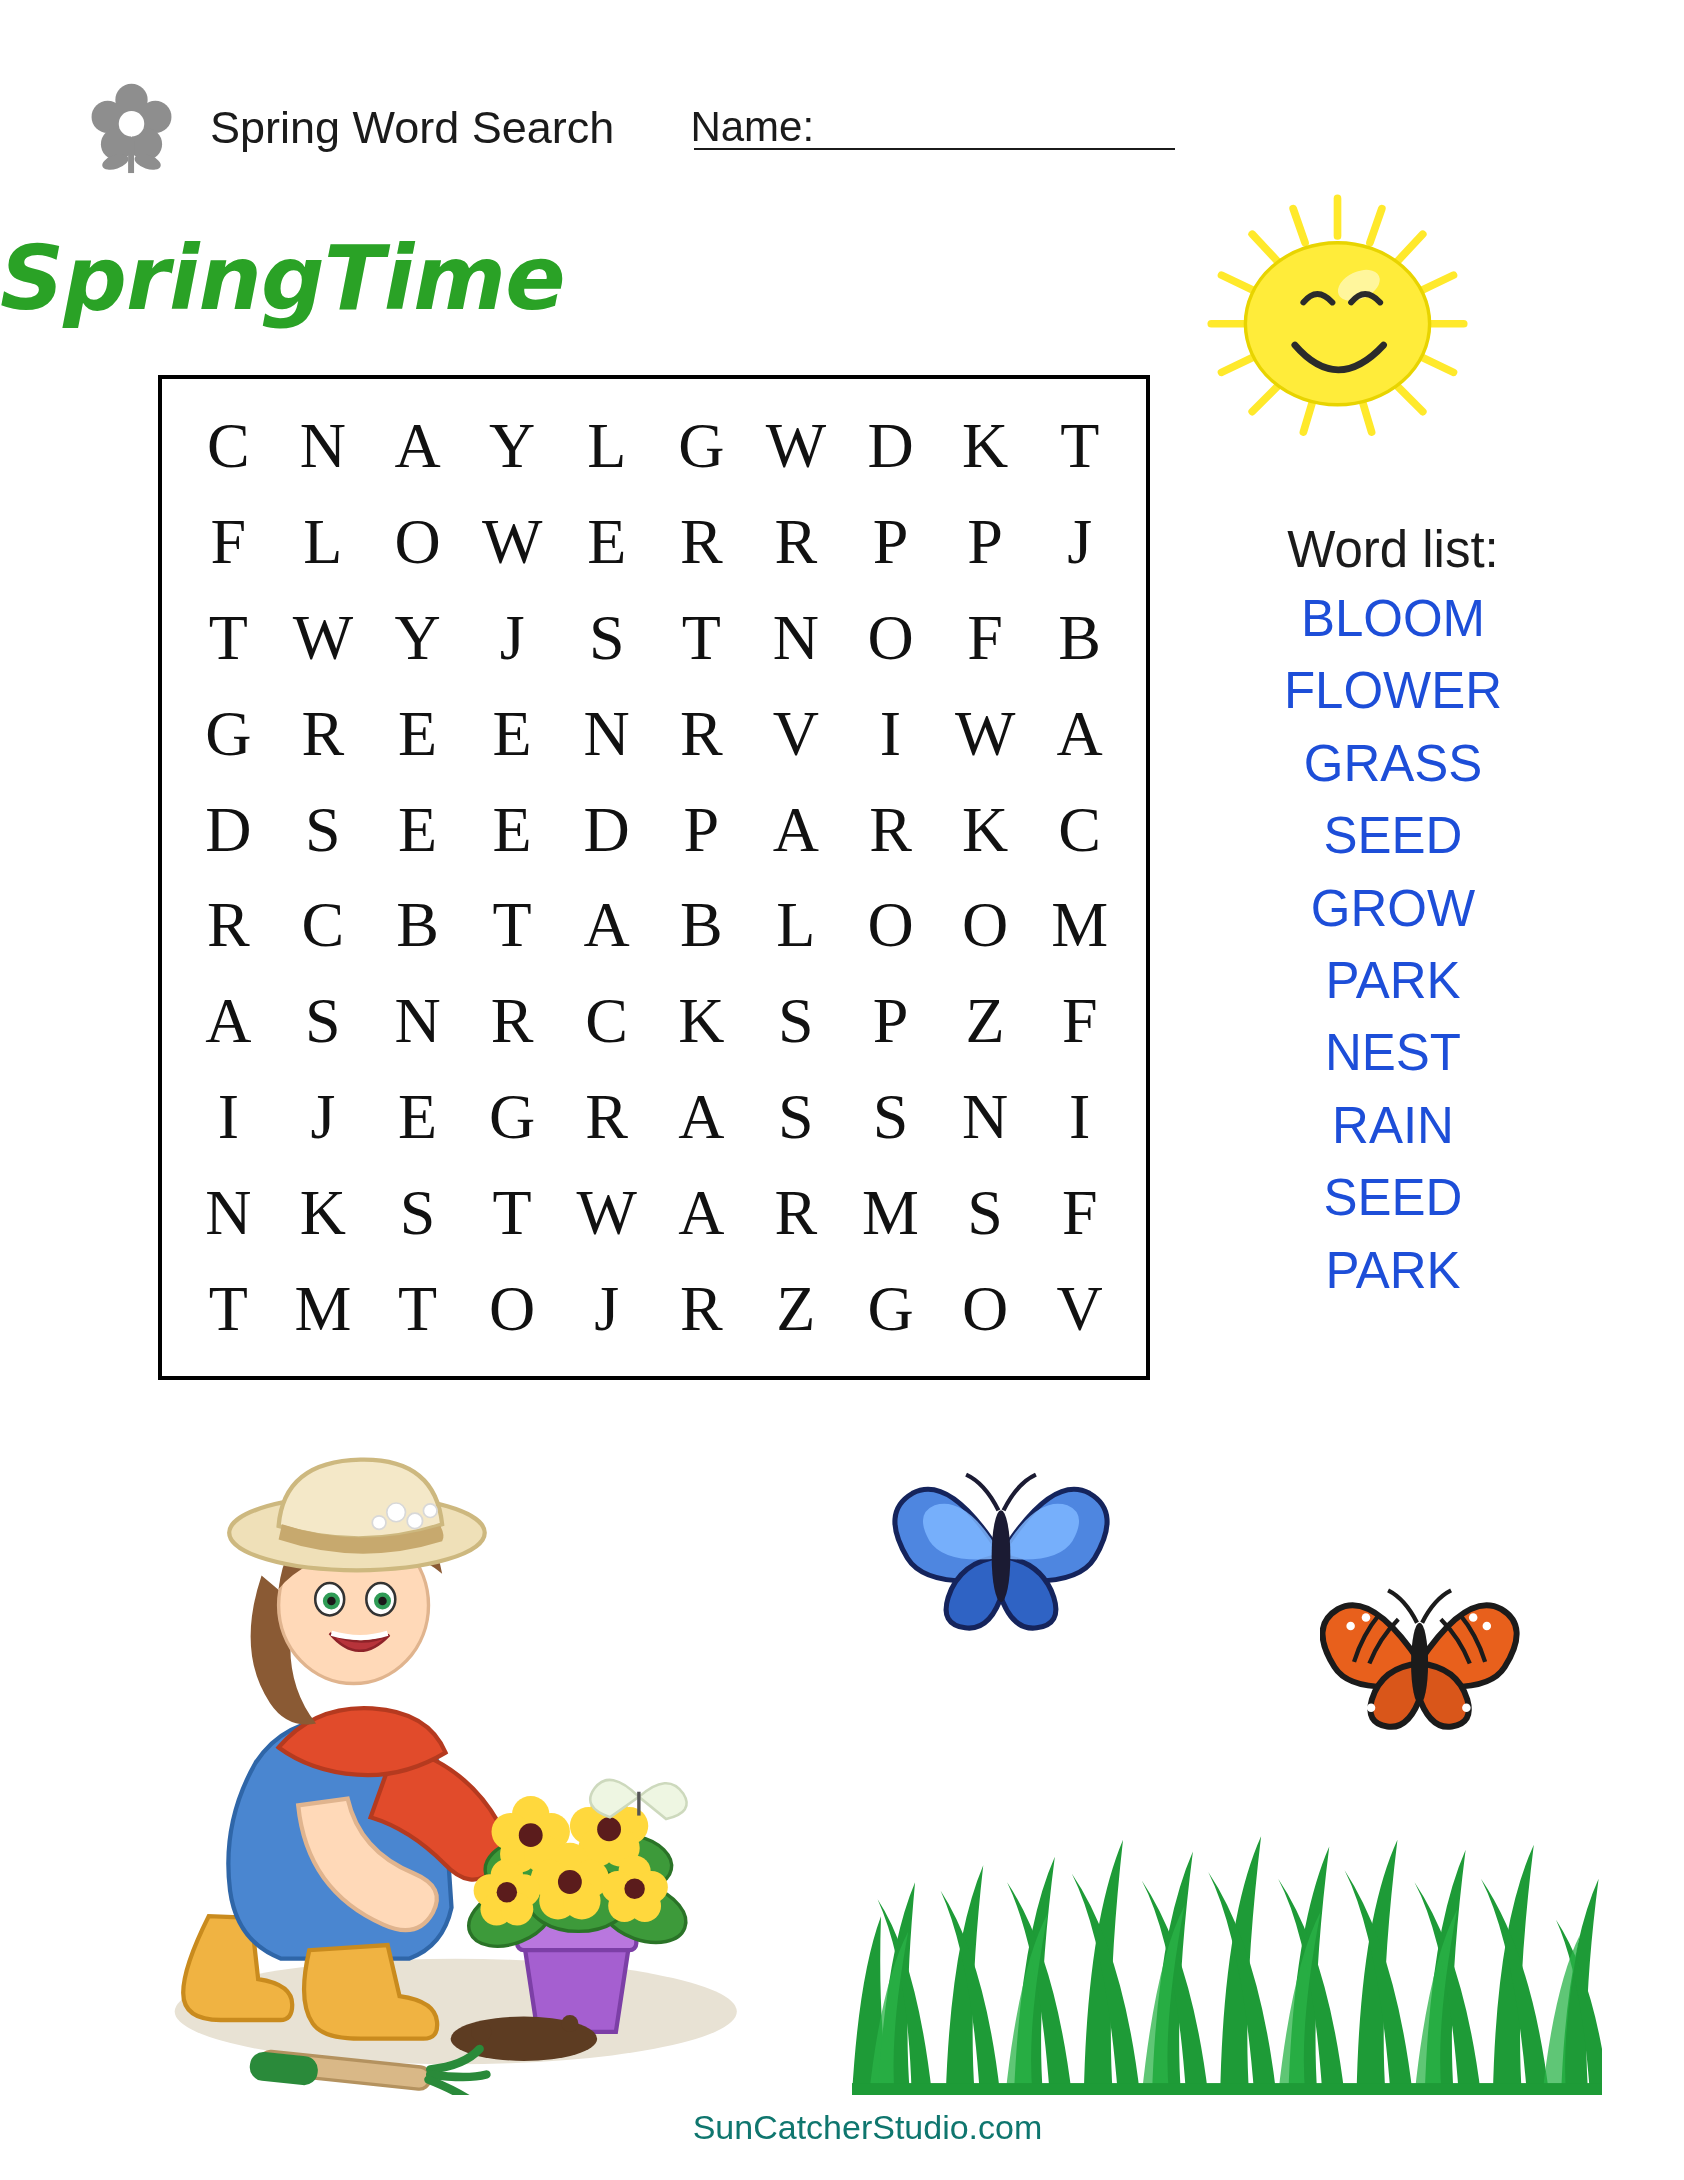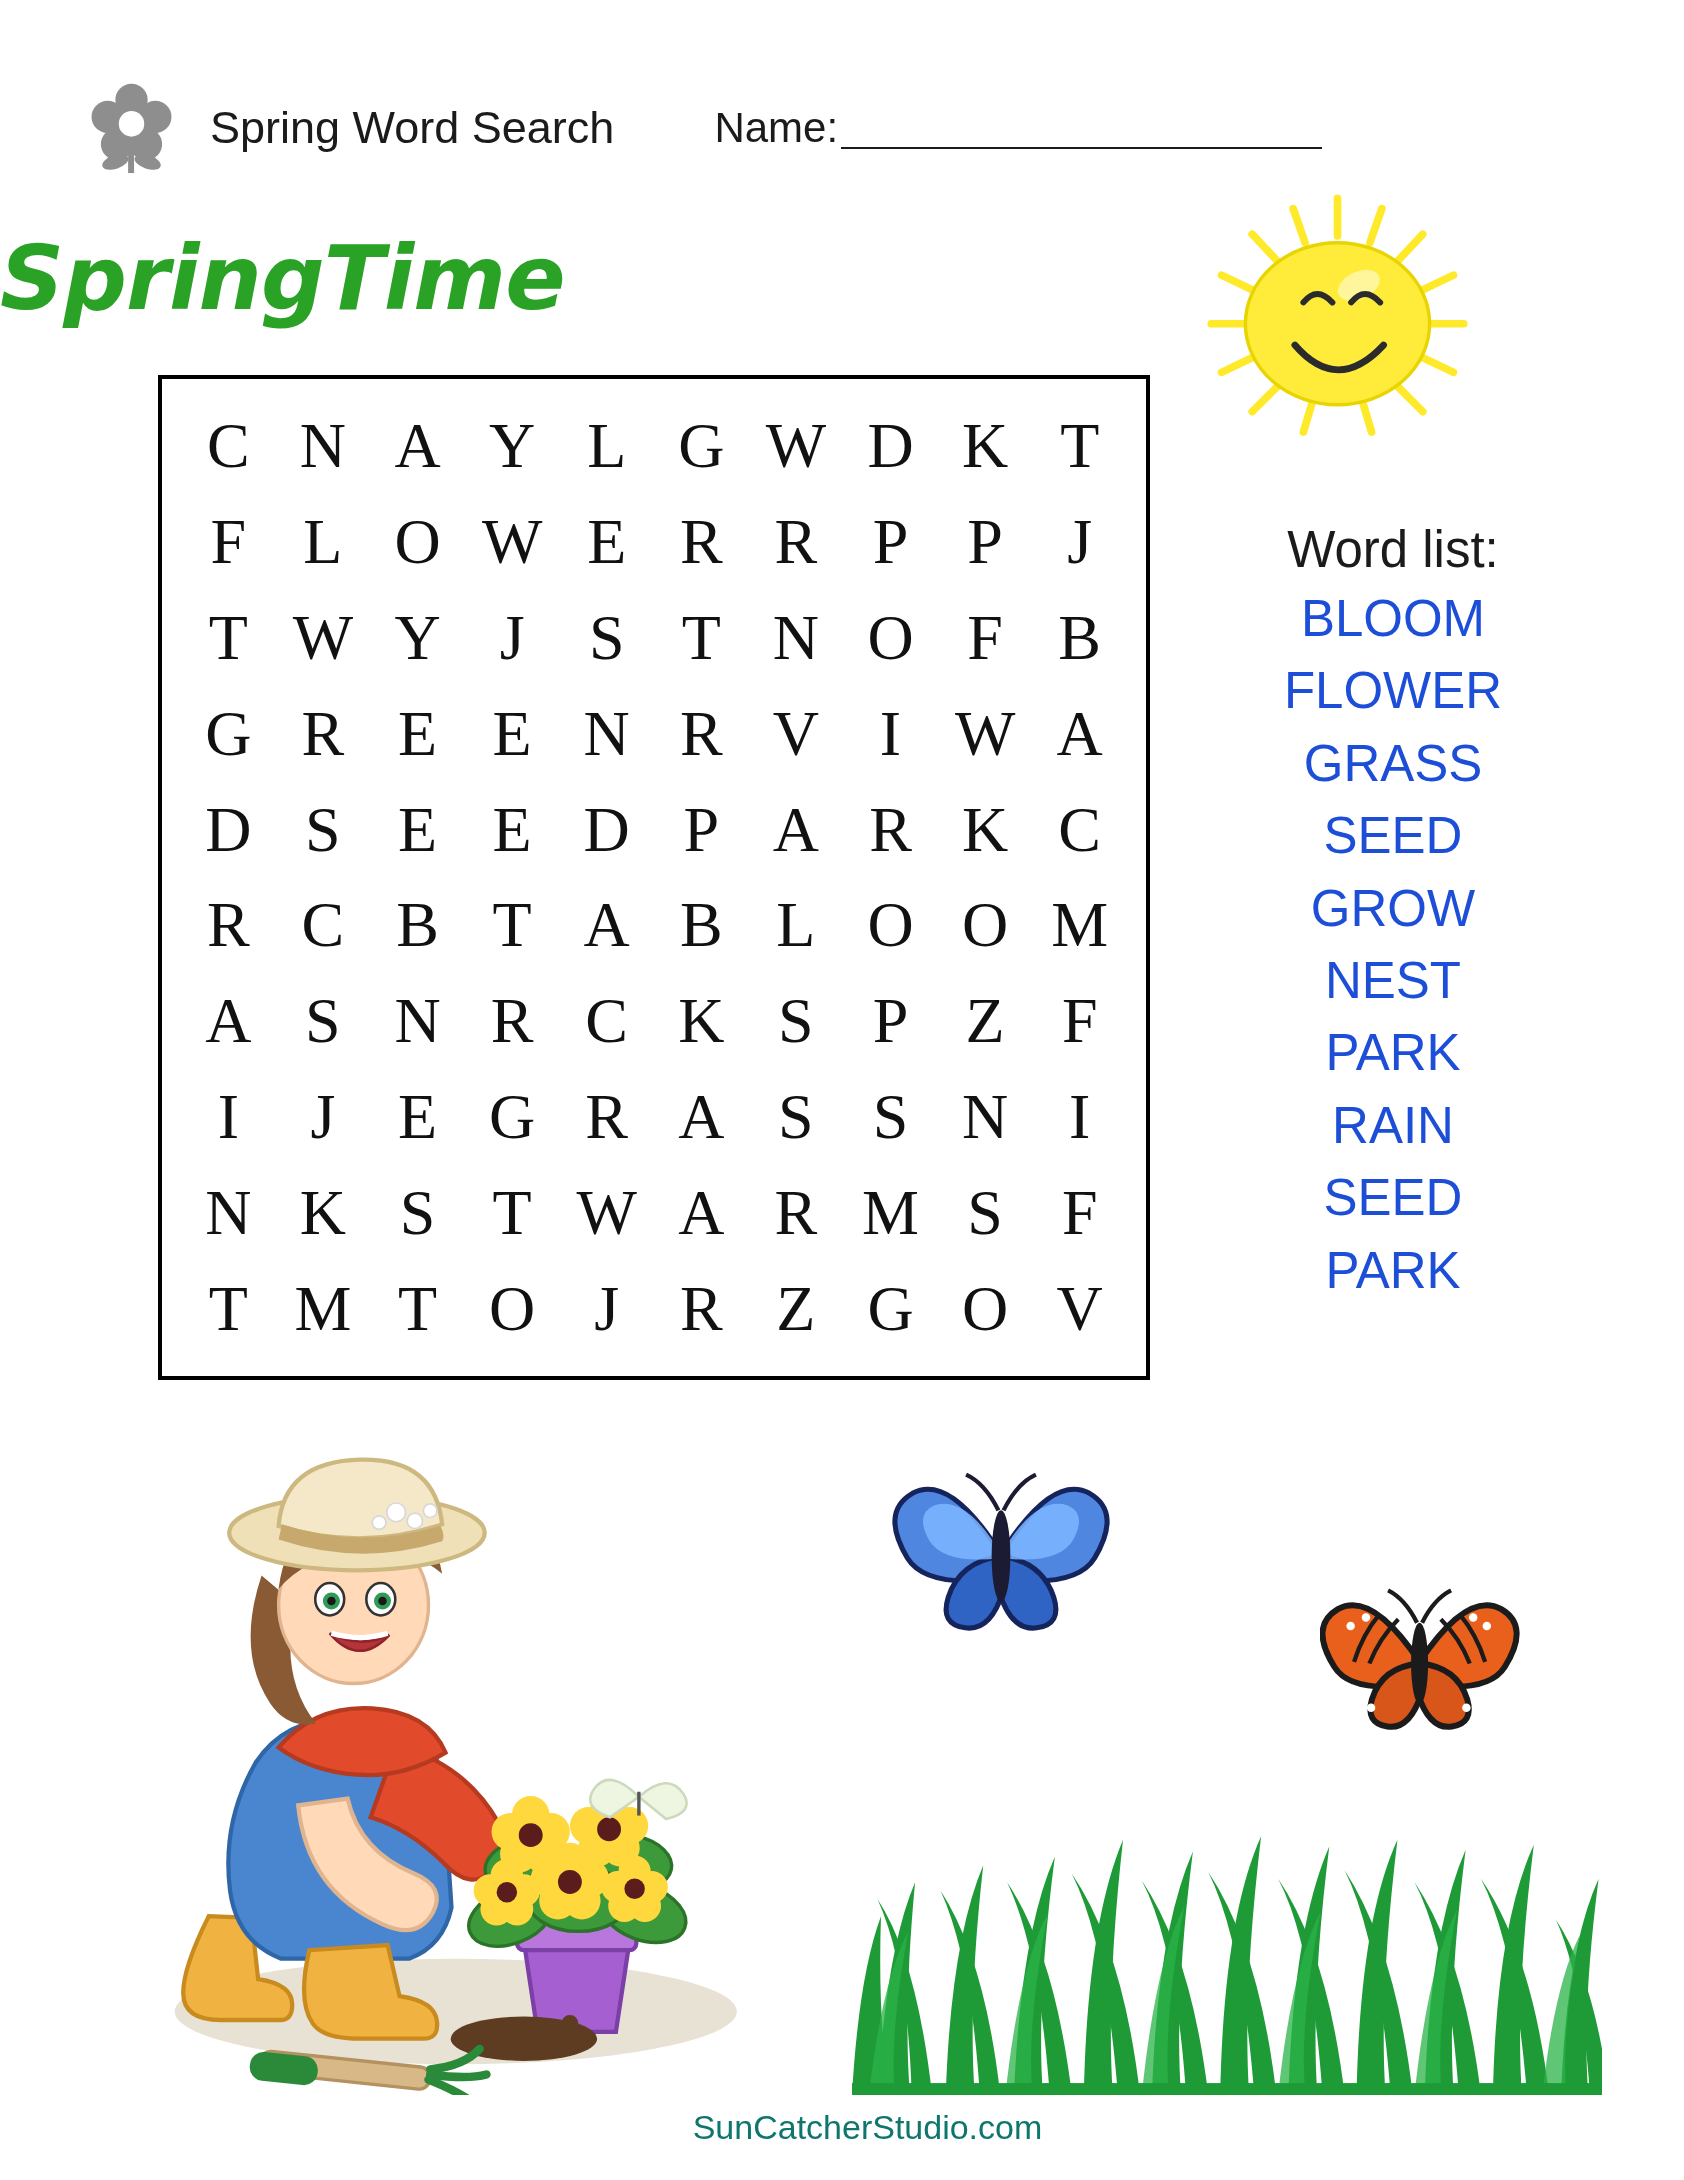--- a/index.html
+++ b/index.html
@@ -31,23 +31,24 @@
     flex: 0 0 auto;
   }
   .header-title {
     font-size: 45px;
     color: #1b1b1b;
     margin-left: 36px;
     white-space: nowrap;
     font-family: "Liberation Sans", sans-serif;
   }
   .name-block {
-    margin-left: 100px;
+    margin-left: 76px;
     display: flex;
-    align-items: flex-end;
+    align-items: flex-start;
+    flex-direction: column;
   }
   .name-label {
     font-size: 42px;
     color: #1b1b1b;
   }
   .name-line {
     width: 481px;
     border-bottom: 2.6px solid #1b1b1b;
     height: 0.9px;
     margin-left: 3.4px;
@@ -330,22 +331,22 @@
 </div>
 
 <div class="wordlist">
   <div class="wordlist-title">Word list:</div>
   <div id="wordlist-items">
       <div class="wordlist-item">BLOOM</div>
       <div class="wordlist-item">FLOWER</div>
       <div class="wordlist-item">GRASS</div>
       <div class="wordlist-item">SEED</div>
       <div class="wordlist-item">GROW</div>
+      <div class="wordlist-item">PARK</div>
       <div class="wordlist-item">NEST</div>
-      <div class="wordlist-item">PARK</div>
       <div class="wordlist-item">RAIN</div>
       <div class="wordlist-item">SEED</div>
       <div class="wordlist-item">PARK</div>
     </div>
 </div>
 
 <div class="girl-art">
   <svg viewBox="0 0 870 810" width="741" height="690">
 
     <ellipse cx="440" cy="712" rx="330" ry="62" fill="#e8e2d4"></ellipse>

